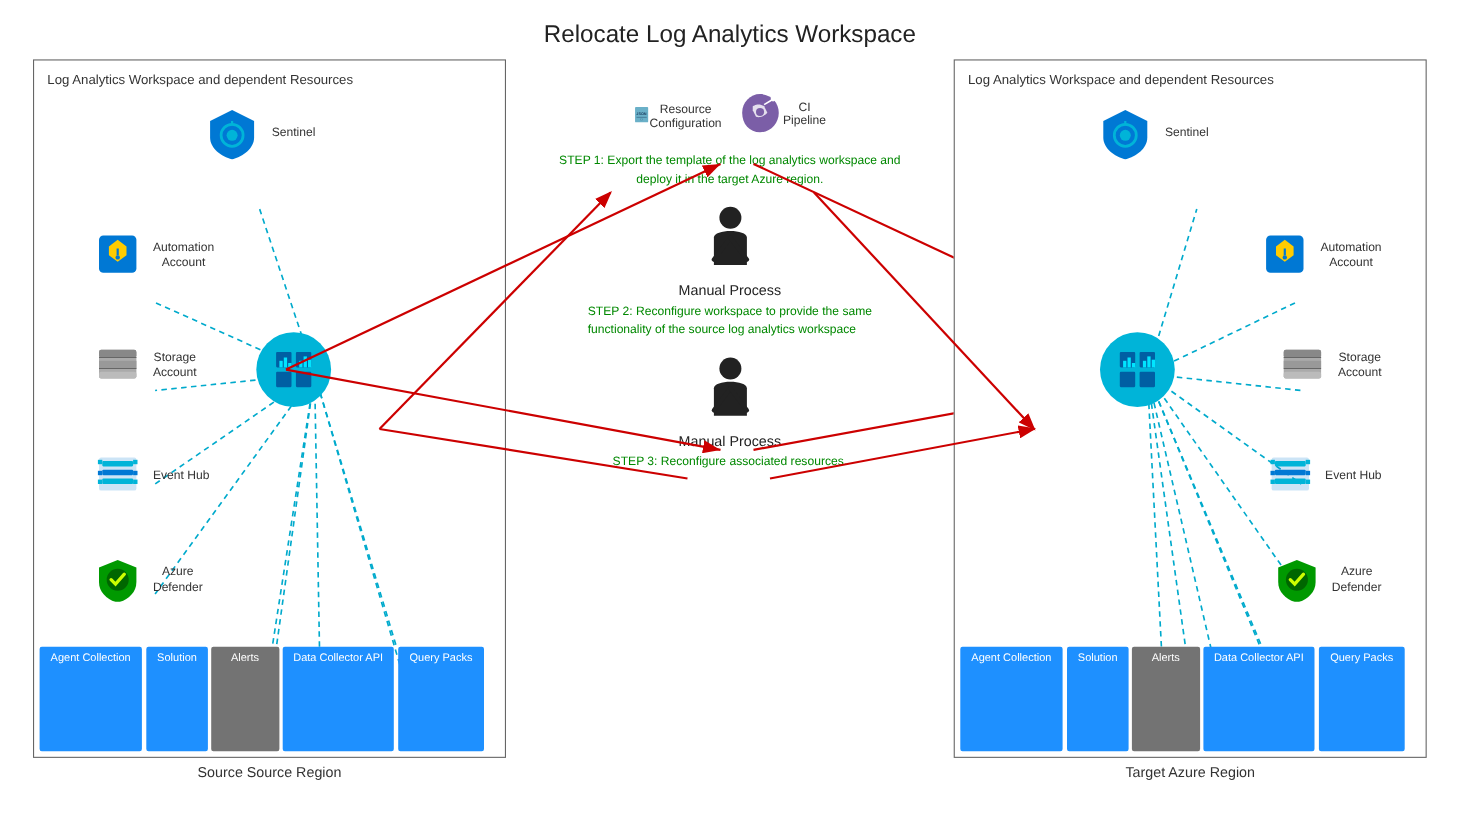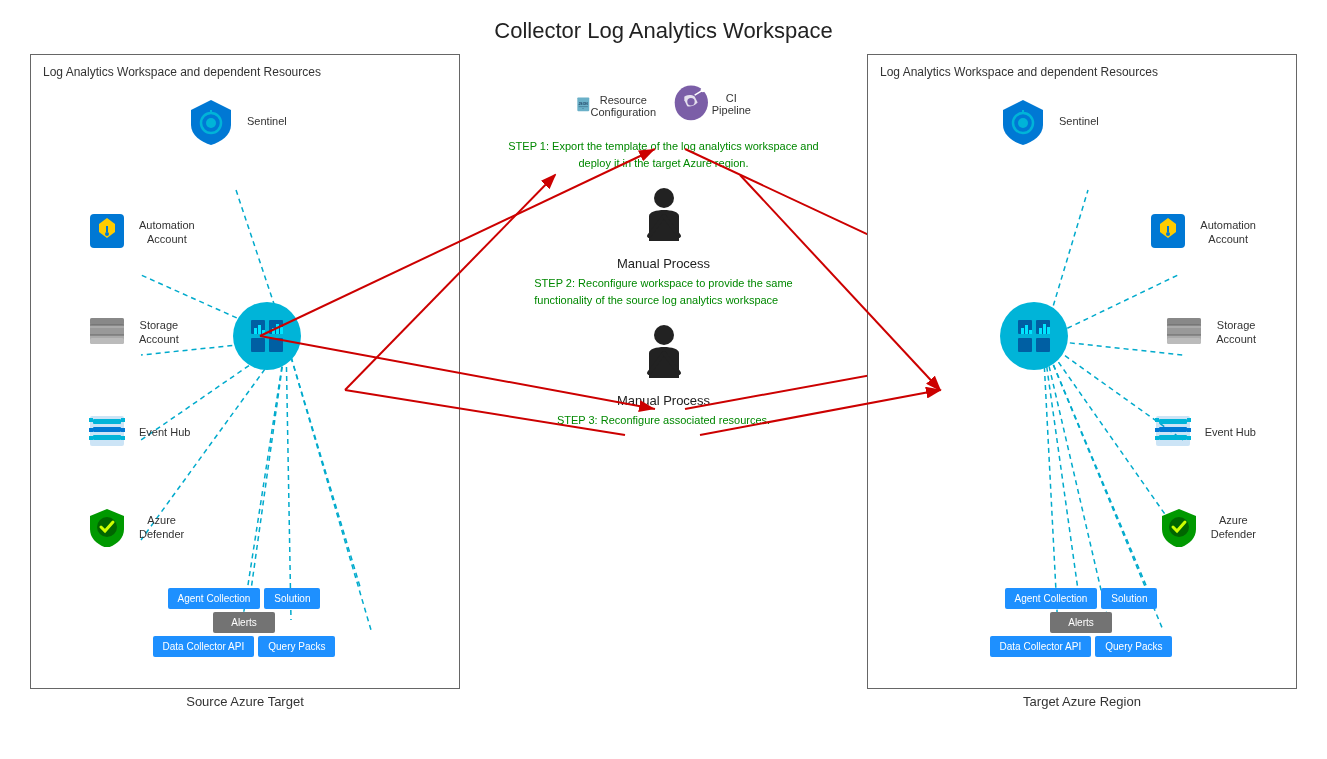--- a/index.html
+++ b/index.html
@@ -65,21 +65,21 @@
       line-height: 1.2;
     }
     
     .data-boxes {
       position: absolute;
       bottom: 0;
       left: 0;
       right: 2px;
       height: 105px;
       display: flex;
-      flex-direction: column;
+      flex-direction: row;
       gap: 3px;
       padding: 5px;
     }
     .data-row {
       display: flex;
       gap: 4px;
       justify-content: center;
     }
     .data-box {
       background: #1e90ff;
@@ -135,21 +135,21 @@
     .dashed-line {
       stroke: #00aacc;
       stroke-width: 1.5;
       stroke-dasharray: 5,4;
       fill: none;
     }
   </style>
 </head>
 <body>
 
-<div class="page-title">Collector Log Analytics Workspace</div>
+<div class="page-title">Relocate Log Analytics Workspace</div>
 
 <div class="main-container">
 
   <div style="display:flex;flex-direction:column;align-items:center;">
     <div class="workspace-box" style="position:relative;">
       <span class="workspace-box-label">Log Analytics Workspace and dependent Resources</span>
 
       <svg style="position:absolute;top:0;left:0;width:100%;height:100%;pointer-events:none;">
 
         <line x1="255" y1="285" x2="205" y2="135" class="dashed-line"></line>
@@ -254,21 +254,21 @@
         </div>
         <div class="data-row">
           <div class="data-box-alerts">Alerts</div>
         </div>
         <div class="data-row">
           <div class="data-box">Data Collector API</div>
           <div class="data-box">Query Packs</div>
         </div>
       </div>
     </div>
-    <div class="region-label">Source Azure Target</div>
+    <div class="region-label">Source Source Region</div>
   </div>
 
   <div class="middle-section">
 
     <div class="mid-top-icons">
 
 
       <div class="mid-icon-item">
         <svg width="55" height="60" viewBox="0 0 55 60">
           <rect x="5" y="5" width="45" height="52" rx="3" fill="#6ab0c8"></rect>

